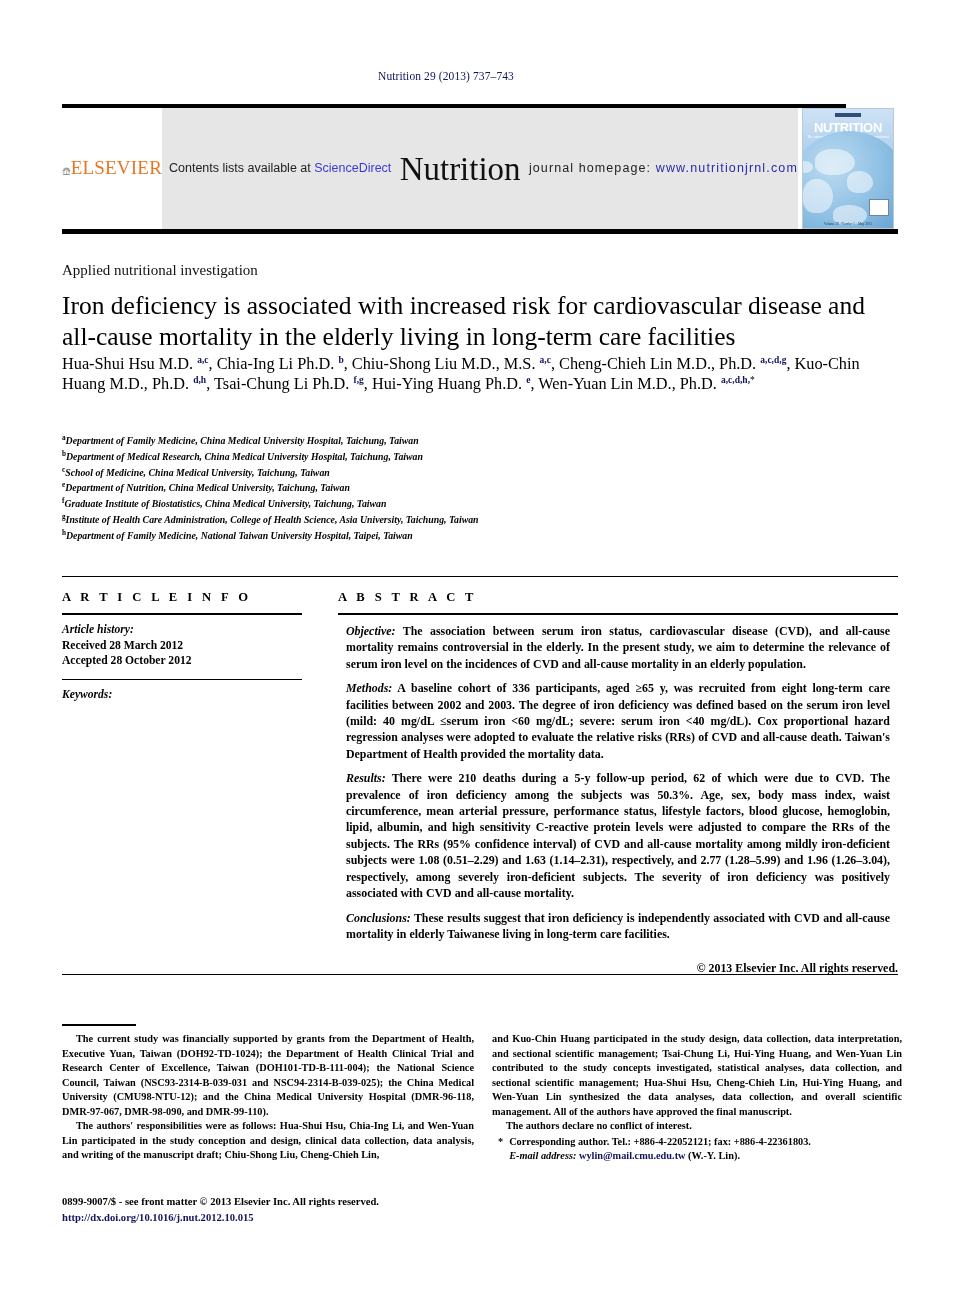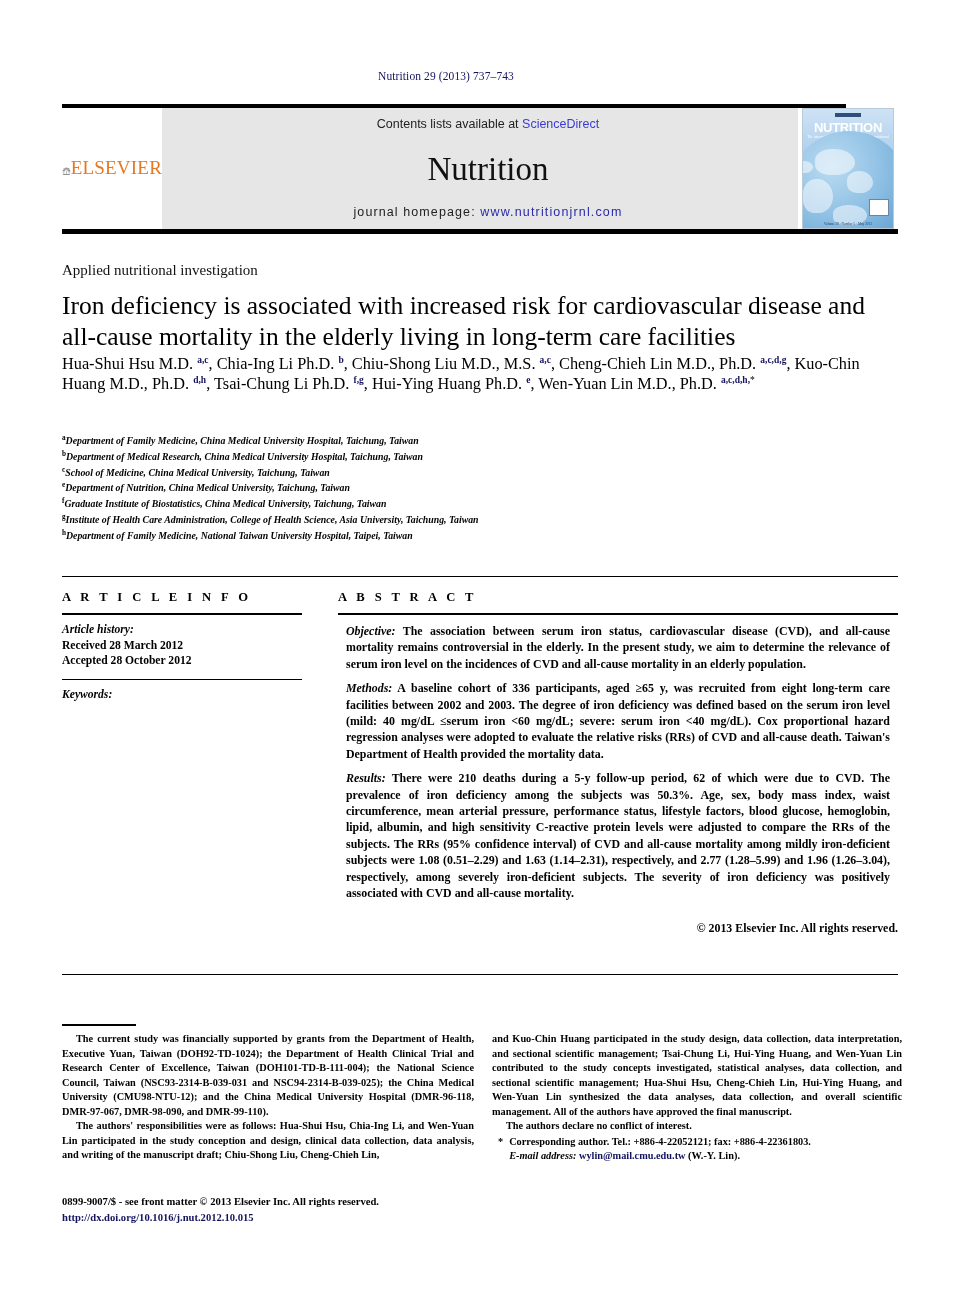--- a/index.html
+++ b/index.html
@@ -72,24 +72,24 @@
     letter-spacing: 0.2px;
     color: #e87722;
     line-height: 1;
     padding-bottom: 3px;
     white-space: nowrap;
   }
   .sd-panel {
     flex: 1 1 auto;
     background: #e6e6e6;
     display: flex;
-    flex-direction: column;
+    flex-direction: row;
     align-items: center;
     justify-content: space-between;
-    padding: 9px 0 10px 16px;
+    padding: 9px 0 10px 7px;
   }
   .sd-line {
     font-family: "Liberation Sans", sans-serif;
     font-size: 12.5px;
     color: #222;
   }
   .sd-line .sd-link { color: #3a3ad6; }
   .journal-name {
     font-family: "Liberation Serif", serif;
     font-size: 33px;
@@ -441,20 +441,23 @@
     <div class="abs-body">
       <p>
         <span class="lead">Objective:</span><span> The association between serum iron status, cardiovascular disease (CVD), and all-cause mortality remains controversial in the elderly. In the present study, we aim to determine the relevance of serum iron level on the incidences of CVD and all-cause mortality in an elderly population.</span>
       </p>
       <p>
         <span class="lead">Methods:</span><span> A baseline cohort of 336 participants, aged ≥65 y, was recruited from eight long-term care facilities between 2002 and 2003. The degree of iron deficiency was defined based on the serum iron level (mild: 40 mg/dL ≤serum iron &lt;60 mg/dL; severe: serum iron &lt;40 mg/dL). Cox proportional hazard regression analyses were adopted to evaluate the relative risks (RRs) of CVD and all-cause death. Taiwan's Department of Health provided the mortality data.</span>
       </p>
       <p>
         <span class="lead">Results:</span><span> There were 210 deaths during a 5-y follow-up period, 62 of which were due to CVD. The prevalence of iron deficiency among the subjects was 50.3%. Age, sex, body mass index, waist circumference, mean arterial pressure, performance status, lifestyle factors, blood glucose, hemoglobin, lipid, albumin, and high sensitivity C-reactive protein levels were adjusted to compare the RRs of the subjects. The RRs (95% confidence interval) of CVD and all-cause mortality among mildly iron-deficient subjects were 1.08 (0.51–2.29) and 1.63 (1.14–2.31), respectively, and 2.77 (1.28–5.99) and 1.96 (1.26–3.04), respectively, among severely iron-deficient subjects. The severity of iron deficiency was positively associated with CVD and all-cause mortality.</span>
       </p>
+      <p>
+        <span class="lead">Conclusions:</span><span> These results suggest that iron deficiency is independently associated with CVD and all-cause mortality in elderly Taiwanese living in long-term care facilities.</span>
+      </p>
       <div class="copyright">© 2013 Elsevier Inc. All rights reserved.</div>
     </div>
   </div>
 
   <div class="hr-main" style="top:974px;"></div>
 
   <div class="foot-rule"></div>
 
   <div class="foot-left">
     <p class="indent">The current study was financially supported by grants from the Department of Health, Executive Yuan, Taiwan (DOH92-TD-1024); the Department of Health Clinical Trial and Research Center of Excellence, Taiwan (DOH101-TD-B-111-004); the National Science Council, Taiwan (NSC93-2314-B-039-031 and NSC94-2314-B-039-025); the China Medical University (CMU98-NTU-12); and the China Medical University Hospital (DMR-96-118, DMR-97-067, DMR-98-090, and DMR-99-110).</p>

